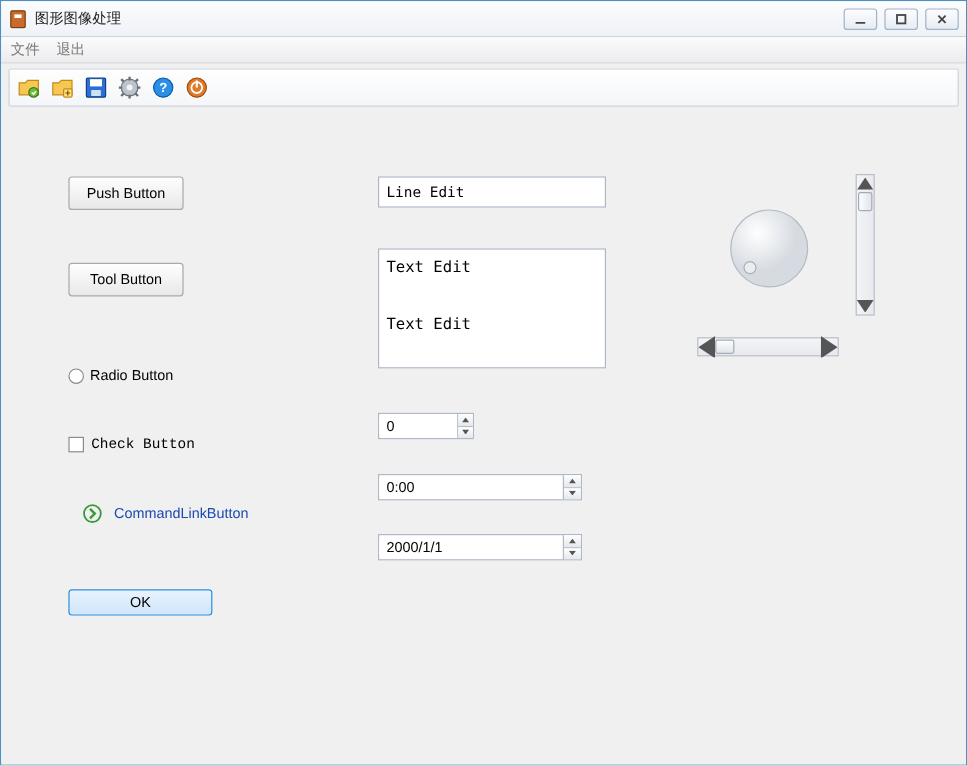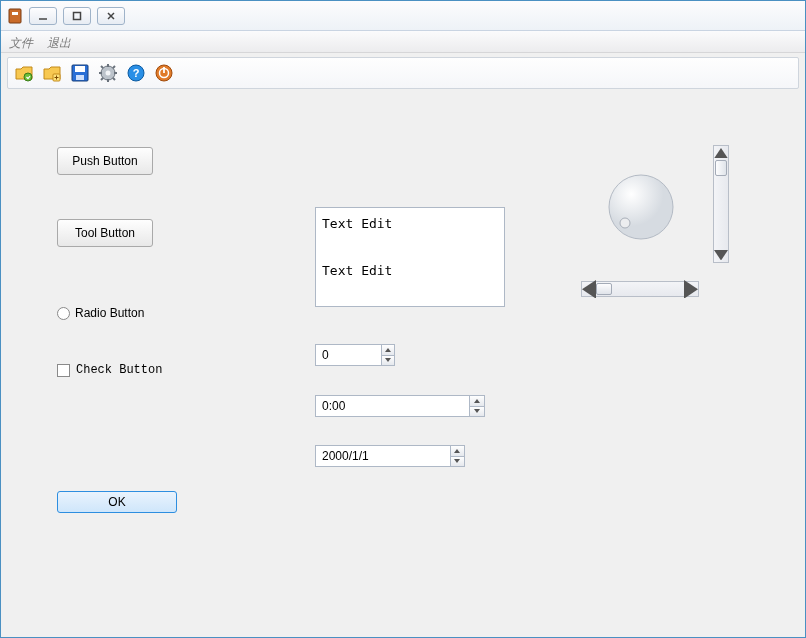--- a/index.html
+++ b/index.html
@@ -5,21 +5,21 @@
 * { box-sizing: border-box; margin: 0; padding: 0; }
 body { font-family: "Microsoft YaHei", Tahoma, Arial, sans-serif; font-size: 12px; background: #fff; overflow: hidden; }
 .window { width: 806px; height: 638px; border: 1px solid #4a90c2; background: #f0f0f0; position: relative; }
 .titlebar { height: 30px; background: linear-gradient(#fcfcfd, #eef2f7); border-bottom: 1px solid #c9d4e2; display: flex; align-items: center; padding: 0 6px; }
 .app-icon { width: 16px; height: 16px; display: inline-block; margin-right: 6px; }
 .app-icon svg { width: 16px; height: 16px; }
 .title-text { flex: 1; color: #222; }
 .win-buttons { display: flex; gap: 6px; }
 .win-btn { width: 28px; height: 18px; border: 1px solid #9fb3c9; border-radius: 3px; background: linear-gradient(#fdfdfe,#e7ecf3); display: flex; align-items: center; justify-content: center; cursor: default; }
 .win-btn svg { width: 10px; height: 10px; stroke: #444; stroke-width: 1.5; fill: none; }
-.menubar { height: 22px; background: linear-gradient(#fbfbfc,#ececee); border-bottom: 1px solid #d6d6d8; display: flex; align-items: flex-end; padding: 0 8px; gap: 14px; color: #7a7a7a; font-style: italic; }
+.menubar { height: 22px; background: linear-gradient(#fbfbfc,#ececee); border-bottom: 1px solid #d6d6d8; display: flex; align-items: center; padding: 0 8px; gap: 14px; color: #7a7a7a; }
 .menubar span { cursor: default; }
 .toolbar-wrap { padding: 4px 6px 2px 6px; background: #f0f0f0; }
 .toolbar { height: 32px; background: linear-gradient(#fefefe,#f5f6f9); border: 1px solid #cfd5dd; border-radius: 2px; display: flex; align-items: center; padding: 0 4px; gap: 4px; }
 .tbtn { width: 24px; height: 24px; display: flex; align-items: center; justify-content: center; cursor: default; }
 .tbtn svg { width: 20px; height: 20px; }
 .content { position: absolute; left: 0; right: 0; top: 90px; bottom: 0; background: #f0f0f0; }
 
 .btn { position: absolute; height: 28px; border: 1px solid #a9a9a9; border-radius: 3px; background: linear-gradient(#fefefe,#e8e8e8); font-size: 12px; cursor: default; display: flex; align-items: center; justify-content: center; }
 #push-btn { left: 56px; top: 56px; width: 96px; }
 #tool-btn { left: 56px; top: 128px; width: 96px; }
@@ -40,21 +40,21 @@
 .text-edit { position:absolute; left:314px; top:116px; width:190px; height:100px; border:1px solid #aeb8c6; background:#fff; padding:4px 6px; font-family:"SimSun",monospace; font-size:13px; white-space:pre; line-height:1.8; resize:none; }
 
 .spin { position:absolute; border:1px solid #aeb8c6; background:#fff; height:22px; display:flex; align-items:center; }
 .spin input { border:none; outline:none; width:100%; padding:0 6px; font-size:12px; font-family:Tahoma,Arial; }
 .spin .spinner { width:16px; height:100%; border-left:1px solid #aeb8c6; display:flex; flex-direction:column; }
 .spin .sp-up, .spin .sp-down { flex:1; background:linear-gradient(#fefefe,#e5e8ed); display:flex;align-items:center;justify-content:center; }
 .spin .sp-up { border-bottom:1px solid #aeb8c6; }
 .spin svg { width:6px; height:4px; }
 #spin-int { left:314px; top:253px; width:80px; }
 #spin-time { left:314px; top:304px; width:170px; }
-#spin-date { left:314px; top:354px; width:150px; }
+#spin-date { left:314px; top:354px; width:170px; }
 #spin-dt   { left:314px; top:404px; width:190px; }
 
 .dial-wrap { position:absolute; left:604px; top:80px; width:72px; height:72px; }
 .hscroll { position:absolute; left:580px; top:190px; width:118px; height:16px; border:1px solid #b8bec8; background:linear-gradient(#f3f4f7,#e7e9ee); display:flex; align-items:center; }
 .hscroll .arrow { width:14px; height:100%; display:flex;align-items:center;justify-content:center; }
 .hscroll .track { flex:1; position:relative; height:100%; }
 .hscroll .thumb { position:absolute; left:0; top:1px; width:16px; height:calc(100% - 2px); background:linear-gradient(#fdfdfe,#e0e4ea); border:1px solid #a4abb7; border-radius:2px; }
 .vscroll { position:absolute; left:712px; top:54px; width:16px; height:118px; border:1px solid #b8bec8; background:linear-gradient(90deg,#f3f4f7,#e7e9ee); display:flex; flex-direction:column; }
 .vscroll .arrow { height:14px; display:flex;align-items:center;justify-content:center; }
 .vscroll .track { flex:1; position:relative; }
@@ -65,20 +65,21 @@
 <body>
 
 <div class="window">
   <div class="titlebar">
     <span class="app-icon">
       <svg viewBox="0 0 16 16">
           <rect x="2" y="1" width="12" height="14" rx="1" fill="#c96b2a" stroke="#7a3d12"></rect>
           <rect x="5" y="4" width="6" height="3" fill="#fff"></rect>
         </svg>
     </span>
+    <span class="title-text">图形图像处理</span>
     <div class="win-buttons">
       <div class="win-btn">
           <svg viewBox="0 0 10 10">
             <line x1="1" y1="8" x2="9" y2="8"></line>
           </svg>
         </div>
       <div class="win-btn">
           <svg viewBox="0 0 10 10">
             <rect x="1.5" y="1.5" width="7" height="7"></rect>
           </svg>
@@ -160,23 +161,33 @@
     <label class="radio-wrap">
       <span class="radio-dot"></span>
       <span>Radio Button</span>
     </label>
 
     <label class="check-wrap">
       <span class="check-box"></span>
       <span>Check Button</span>
     </label>
 
+    <div class="cmdlink">
+      <span class="cmdlink-arrow">
+        <svg viewBox="0 0 16 16">
+            <circle cx="8" cy="8" r="7" fill="none" stroke="#3a9a3a" stroke-width="1.5"></circle>
+            <path d="M6 4l4 4-4 4" fill="none" stroke="#3a9a3a" stroke-width="2"></path>
+          </svg>
+      </span>
+      <span class="cmdlink-text">CommandLinkButton</span>
+    </div>
 
     <div class="ok-btn">OK</div>
 
+    <input class="line-edit" value="Line Edit" style="">
     <textarea class="text-edit" style="">Text Edit
 
 Text Edit</textarea>
 
     <div id="spin-int" class="spin">
       <input value="0" style="">
       <div class="spinner">
         <div class="sp-up">
             <svg viewBox="0 0 6 4">
               <polygon class="tri" points="3,0 6,4 0,4"></polygon>

